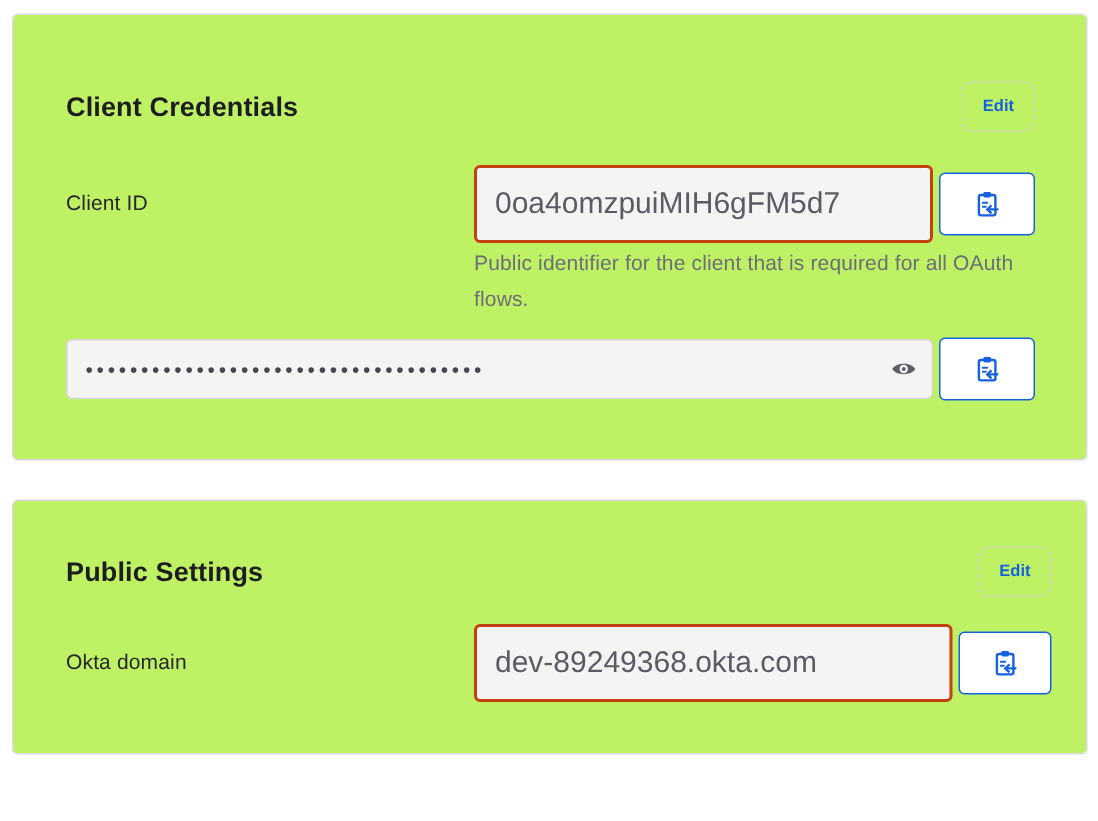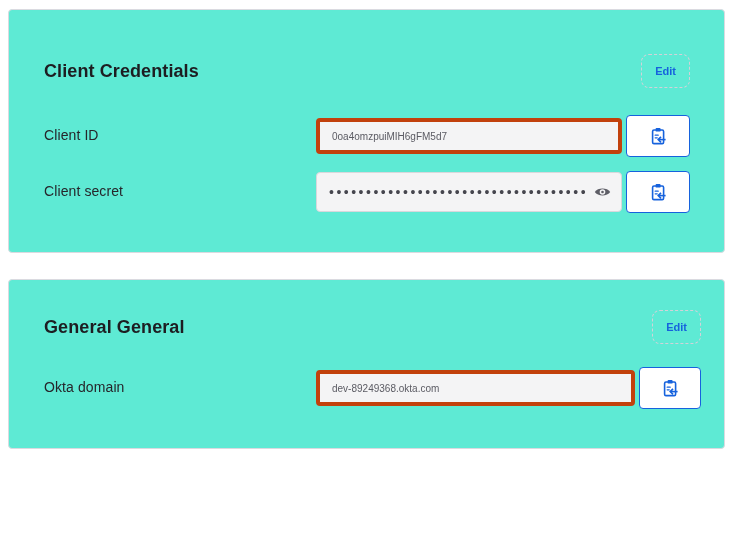--- a/index.html
+++ b/index.html
@@ -5,21 +5,21 @@
   * { margin: 0; padding: 0; box-sizing: border-box; }
   html, body {
     width: 732px; height: 547px;
     background: #ffffff;
     overflow: hidden;
     font-family: "Liberation Sans", "DejaVu Sans", sans-serif;
   }
   .page { padding: 9px 7px 0 8px; }
 
   .card {
-    background: #5eead4;
+    background: #bef264;
     border: 1px solid #dadae0;
     border-radius: 4px;
     width: 717px;
   }
   .card-1 { padding: 41px 34px 25px 35px; margin-bottom: 26px; }
   .card-2 { padding: 27px 23px 25px 35px; height: 170px; }
 
   .card-header {
     display: flex;
     justify-content: space-between;
@@ -55,27 +55,27 @@
     color: #26262b;
     padding-top: 12px;
     letter-spacing: 0.1px;
   }
   .row-value { flex: 1; min-width: 0; }
 
   .input-group { display: flex; align-items: center; height: 42px; }
   .ro-input {
     flex: 1;
     min-width: 0;
-    height: 36px;
+    height: 52px;
     background: #f4f4f5;
-    border: 4px solid #c2410c;
+    border: 2px solid #c2410c;
     border-radius: 4px;
     padding: 0 12px;
     font-family: "Liberation Sans", "DejaVu Sans", sans-serif;
-    font-size: 10px;
+    font-size: 20px;
     color: #5b5b63;
     outline: none;
   }
   .masked-input {
     flex: 1;
     min-width: 0;
     height: 40px;
     background: #f4f4f5;
     border: 1px solid #d8d8dc;
     border-radius: 4px;
@@ -140,25 +140,25 @@
               <svg width="17" height="19" viewBox="0 0 17 19" fill="none">
                 <rect x="2.6" y="3" width="11" height="13.6" rx="1.4" stroke="#1662dd" stroke-width="1.6"></rect>
                 <rect x="5.6" y="1" width="5" height="3.6" rx="0.9" fill="#1662dd"></rect>
                 <path d="M5.2 8.2h3M5.2 10.8h2" stroke="#1662dd" stroke-width="1.3" stroke-linecap="round"></path>
                 <path d="M15.6 12.6H8.6" stroke="#1662dd" stroke-width="1.6"></path>
                 <path d="M11 9.9l-2.8 2.7 2.8 2.7" stroke="#1662dd" stroke-width="1.6" fill="none"></path>
               </svg>
             </span>
           </button>
         </div>
+        <p class="help">Public identifier for the client that is required for all OAuth flows.</p>
       </div>
     </div>
 
     <div class="row">
-      <div class="row-label">Client secret</div>
       <div class="row-value">
         <div class="input-group">
           <div class="masked-input">
             <span class="dots">••••••••••••••••••••••••••••••••••••</span>
             <span class="eye-wrap">
               <svg width="17" height="12" viewBox="0 0 17 12">
                 <path d="M0.8 6 C3.6 1.4, 13.4 1.4, 16.2 6 C13.4 10.6, 3.6 10.6, 0.8 6 Z" fill="#5e5e66"></path>
                 <circle cx="8.5" cy="6" r="2.8" fill="#f4f4f5"></circle>
                 <circle cx="8.5" cy="6" r="1.3" fill="#5e5e66"></circle>
               </svg>
@@ -175,21 +175,21 @@
               </svg>
             </span>
           </button>
         </div>
       </div>
     </div>
   </section>
 
   <section class="card card-2">
     <div class="card-header">
-      <h2 class="section-title">General General</h2>
+      <h2 class="section-title">Public Settings</h2>
       <button class="edit-btn">Edit</button>
     </div>
 
     <div class="row row-1">
       <div class="row-label">Okta domain</div>
       <div class="row-value">
         <div class="input-group">
           <input class="ro-input" readonly="" value="dev-89249368.okta.com" style="">
           <button class="copy-btn">
             <span style="display:flex">

